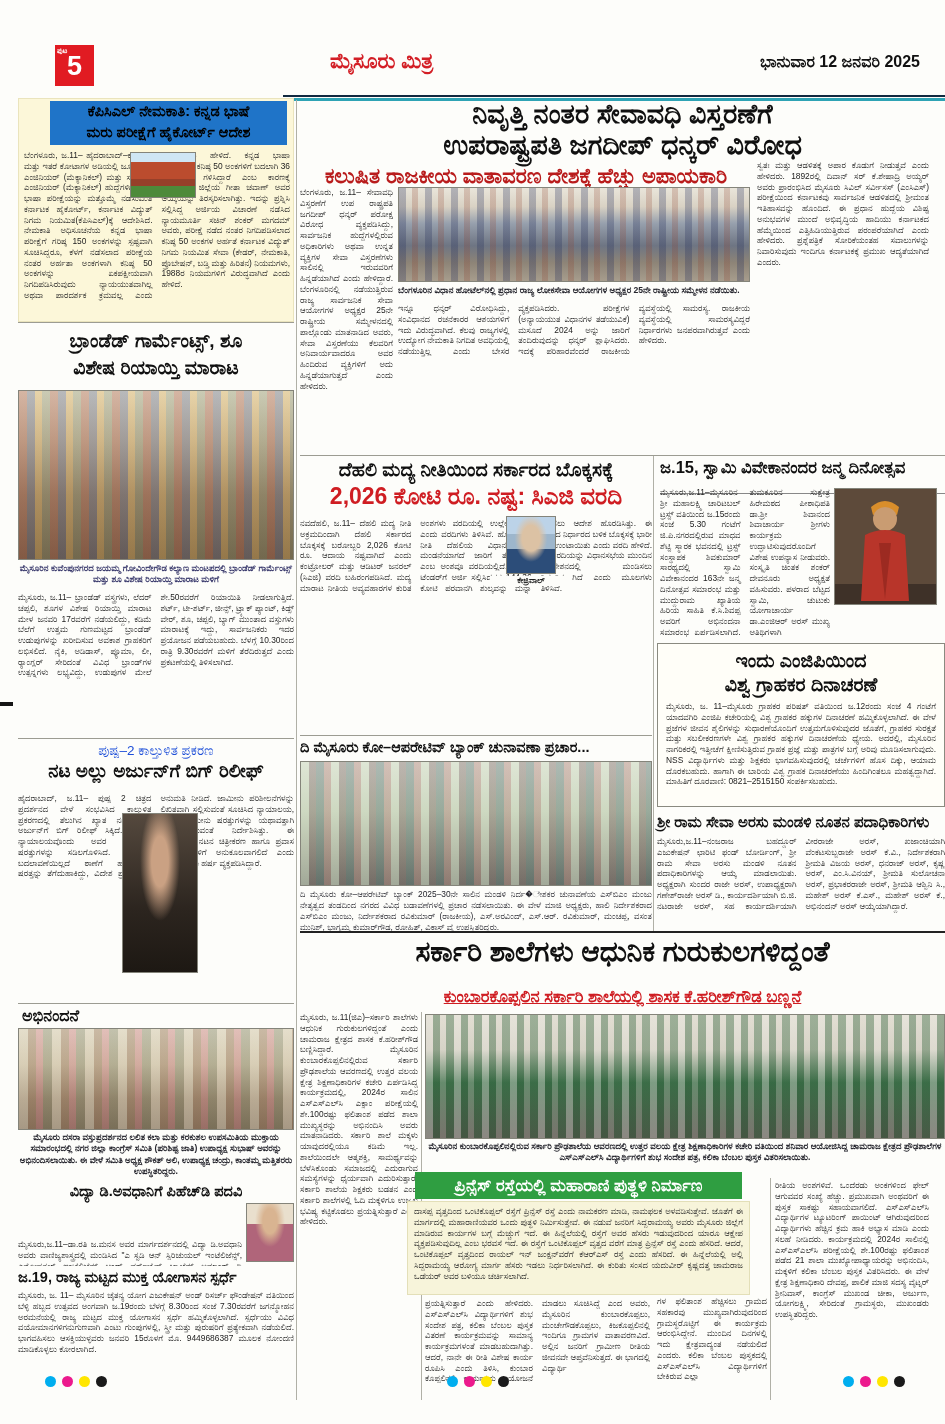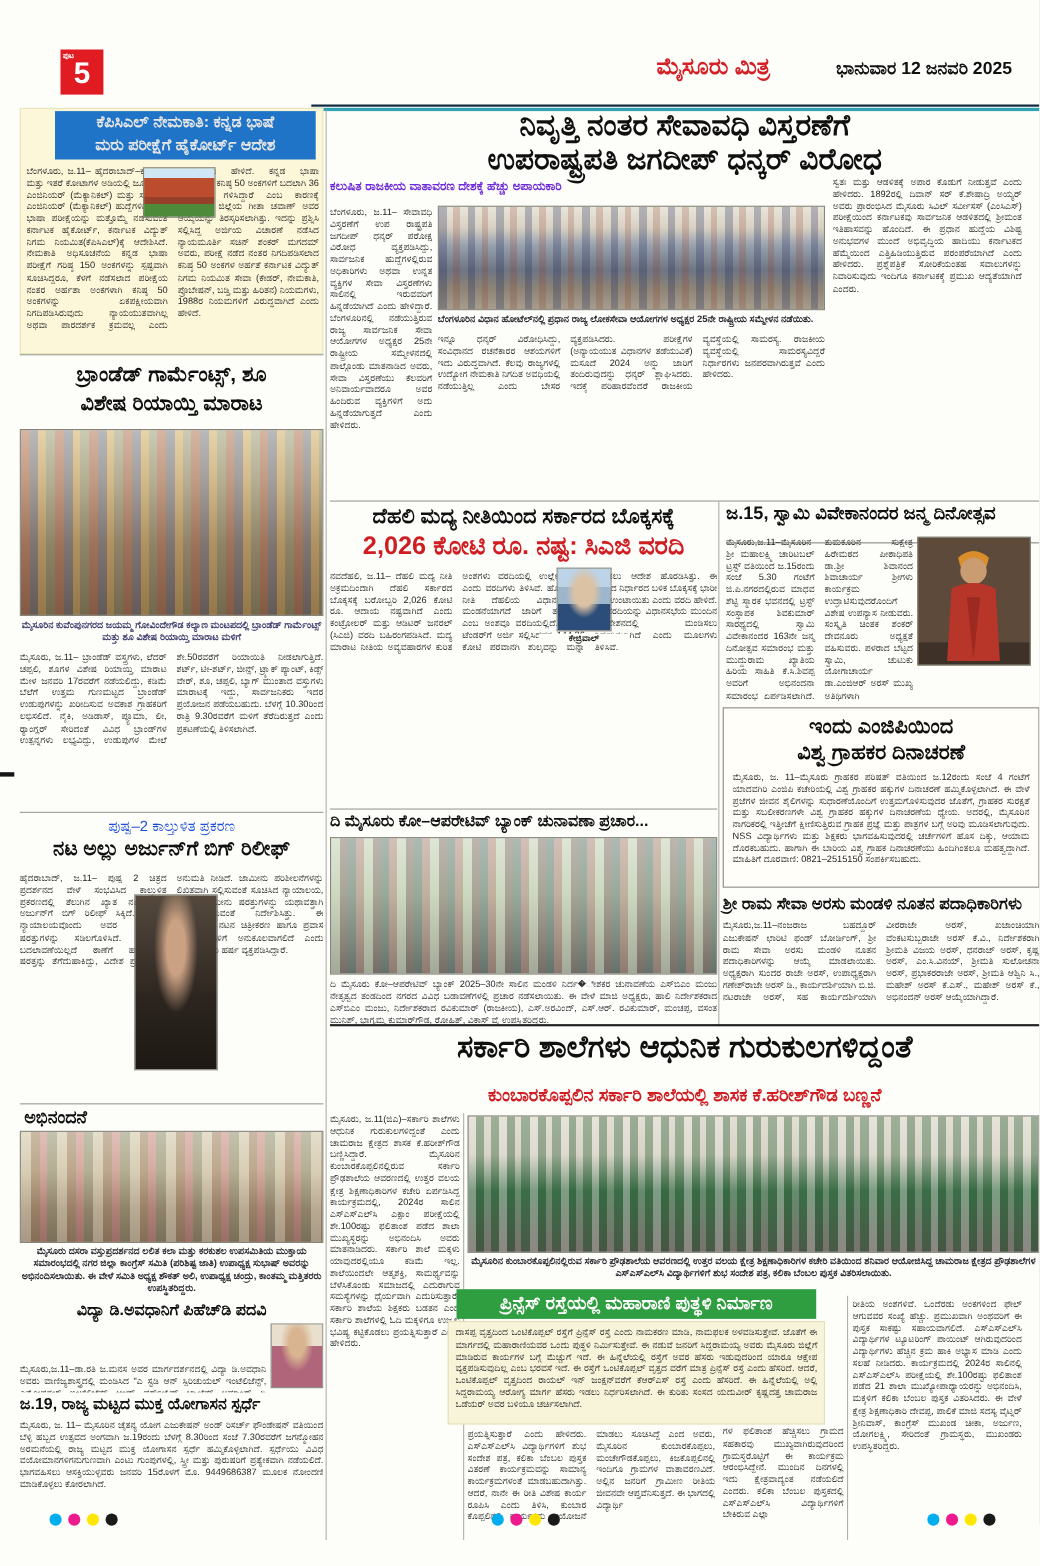--- a/index.html
+++ b/index.html
@@ -39,31 +39,31 @@
 </style>
 </head>
 <body>
 
 <div class="sheet">
 
   <div class="abs" style="left:55px;top:45px;width:39px;height:41px;background:#e11b22;">
     <div style="position:absolute;left:2px;top:2px;font-size:7px;font-weight:bold;color:#fff;">ಪುಟ</div>
     <div style="position:absolute;left:0;right:0;top:6px;text-align:center;font-size:27px;font-weight:bold;color:#fff;">5</div>
   </div>
-  <div class="abs" style="left:330px;top:49px;width:370px;text-align:right;font-weight:bold;font-size:21px;color:#d31f26;">ಮೈಸೂರು ಮಿತ್ರ</div>
+  <div class="abs" style="left:330px;top:49px;width:370px;text-align:left;font-weight:bold;font-size:21px;color:#d31f26;">ಮೈಸೂರು ಮಿತ್ರ</div>
   <div class="abs" style="left:640px;top:53px;width:280px;text-align:right;font-weight:bold;font-size:16px;color:#111;">ಭಾನುವಾರ 12 ಜನವರಿ 2025</div>
   <div class="abs" style="left:283px;top:95px;width:662px;">
     <div style="height:2px;background:#11293f;"></div>
     <div style="height:3px;background:#2fa3b4;margin-top:1px;"></div>
   </div>
   <div class="abs" style="left:0;top:702px;width:13px;height:4px;background:#151515;"></div>
   <div class="abs rule-v" style="left:296px;top:100px;height:1300px;"></div>
 
   <div class="abs" style="left:18px;top:98px;width:276px;height:224px;background:#fcf7d9;border:1px solid #eae4bd;"></div>
-  <div class="abs" style="left:50px;top:101px;width:237px;height:44px;background:#1f74c8;color:#e5e5e5;text-align:center;font-weight:bold;font-size:14.5px;line-height:21px;">
+  <div class="abs" style="left:50px;top:101px;width:237px;height:44px;background:#1f74c8;color:#000000;text-align:center;font-weight:bold;font-size:14.5px;line-height:21px;">
     <span>ಕೆಪಿಸಿಎಲ್ ನೇಮಕಾತಿ: ಕನ್ನಡ ಭಾಷೆ</span><br>
     <span>ಮರು ಪರೀಕ್ಷೆಗೆ ಹೈಕೋರ್ಟ್ ಆದೇಶ</span>
   </div>
   <div class="abs bodytxt cols2" style="left:24px;top:150px;width:266px;height:168px;">ಬೆಂಗಳೂರು, ಜ.11– ಹೈದರಾಬಾದ್–ಕರ್ನಾಟಕ ಮತ್ತು ಇತರೆ ಕೋಟಾಗಳ ಅಡಿಯಲ್ಲಿ ಜೂನಿಯರ್ ಎಂಜಿನಿಯರ್ (ಮೆಕ್ಯಾನಿಕಲ್) ಮತ್ತು ಸಹಾಯಕ ಎಂಜಿನಿಯರ್ (ಮೆಕ್ಯಾನಿಕಲ್) ಹುದ್ದೆಗಳಿಗೆ ಕನ್ನಡ ಭಾಷಾ ಪರೀಕ್ಷೆಯನ್ನು ಮತ್ತೊಮ್ಮೆ ನಡೆಸುವಂತೆ ಕರ್ನಾಟಕ ಹೈಕೋರ್ಟ್, ಕರ್ನಾಟಕ ವಿದ್ಯುತ್ ನಿಗಮ ನಿಯಮಿತ(ಕೆಪಿಸಿಎಲ್)ಕ್ಕೆ ಆದೇಶಿಸಿದೆ. ನೇಮಕಾತಿ ಅಧಿಸೂಚನೆಯ ಕನ್ನಡ ಭಾಷಾ ಪರೀಕ್ಷೆಗೆ ಗರಿಷ್ಠ 150 ಅಂಕಗಳನ್ನು ಸ್ಪಷ್ಟವಾಗಿ ಸೂಚಿಸಿದ್ದರೂ, ಕೆಳಗೆ ನಡೆಸಲಾದ ಪರೀಕ್ಷೆಯ ನಂತರ ಅರ್ಹತಾ ಅಂಕಗಳಾಗಿ ಕನಿಷ್ಠ 50 ಅಂಕಗಳನ್ನು ಏಕಪಕ್ಷೀಯವಾಗಿ ನಿಗದಿಪಡಿಸಿರುವುದು ನ್ಯಾಯಯುತವಾಗಿಲ್ಲ ಅಥವಾ ಪಾರದರ್ಶಕ ಕ್ರಮವಲ್ಲ ಎಂದು ನ್ಯಾಯಾಲಯ ಹೇಳಿದೆ. ಕನ್ನಡ ಭಾಷಾ ಪರೀಕ್ಷೆಯಲ್ಲಿ ಕನಿಷ್ಠ 50 ಅಂಕಗಳಿಗೆ ಬದಲಾಗಿ 36 ಅಂಕಗಳನ್ನು ಗಳಿಸಿದ್ದಾರೆ ಎಂಬ ಕಾರಣಕ್ಕೆ ವಿಜಯಪುರ ಜಿಲ್ಲೆಯ ಗೀತಾ ಚವಾಣ್ ಅವರ ಆಯ್ಕೆಯನ್ನು ತಿರಸ್ಕರಿಸಲಾಗಿತ್ತು. ಇದನ್ನು ಪ್ರಶ್ನಿಸಿ ಸಲ್ಲಿಸಿದ್ದ ಅರ್ಜಿಯ ವಿಚಾರಣೆ ನಡೆಸಿದ ನ್ಯಾಯಮೂರ್ತಿ ಸಚಿನ್ ಶಂಕರ್ ಮಗದಮ್ ಅವರು, ಪರೀಕ್ಷೆ ನಡೆದ ನಂತರ ನಿಗದಿಪಡಿಸಲಾದ ಕನಿಷ್ಠ 50 ಅಂಕಗಳ ಅರ್ಹತೆ ಕರ್ನಾಟಕ ವಿದ್ಯುತ್ ನಿಗಮ ನಿಯಮಿತ ಸೇವಾ (ಕೇಡರ್, ನೇಮಕಾತಿ, ಪ್ರೊಬೇಷನ್, ಬಡ್ತಿ ಮತ್ತು ಹಿರಿತನ) ನಿಯಮಗಳು, 1988ರ ನಿಯಮಗಳಿಗೆ ವಿರುದ್ಧವಾಗಿದೆ ಎಂದು ಹೇಳಿದೆ.</div>
   <div class="abs photo ph-building" style="left:130px;top:152px;width:66px;height:46px;"></div>
 
   <div class="abs rule-h" style="left:18px;top:322px;width:276px;"></div>
   <div class="abs kn-head" style="left:18px;top:327px;width:276px;text-align:center;font-size:19px;line-height:27px;">
     <span>ಬ್ರಾಂಡೆಡ್ ಗಾರ್ಮೆಂಟ್ಸ್, ಶೂ</span><br>
     <span>ವಿಶೇಷ ರಿಯಾಯ್ತಿ ಮಾರಾಟ</span>
@@ -95,21 +95,21 @@
     <span class="dot" style="background:#00aeef;"></span>
     <span class="dot" style="background:#ec1a8d;"></span>
     <span class="dot" style="background:#ffe600;"></span>
     <span class="dot" style="background:#1a1a1a;"></span>
   </div>
 
   <div class="abs kn-head" style="left:300px;top:99px;width:645px;text-align:center;font-size:27px;line-height:31px;">
     <span>ನಿವೃತ್ತಿ ನಂತರ ಸೇವಾವಧಿ ವಿಸ್ತರಣೆಗೆ</span><br>
     <span>ಉಪರಾಷ್ಟ್ರಪತಿ ಜಗದೀಪ್ ಧನ್ಕರ್ ವಿರೋಧ</span>
   </div>
-  <div class="abs" style="left:300px;top:164px;width:452px;text-align:left;font-weight:bold;font-size:11px;color:#6d28d9;">ಕಲುಷಿತ ರಾಜಕೀಯ ವಾತಾವರಣ ದೇಶಕ್ಕೆ ಹೆಚ್ಚು ಅಪಾಯಕಾರಿ</div>
+  <div class="abs" style="left:300px;top:164px;width:452px;text-align:center;font-weight:bold;font-size:21px;color:#b91c1c;">ಕಲುಷಿತ ರಾಜಕೀಯ ವಾತಾವರಣ ದೇಶಕ್ಕೆ ಹೆಚ್ಚು ಅಪಾಯಕಾರಿ</div>
   <div class="abs bodytxt" style="left:300px;top:187px;width:93px;height:266px;">ಬೆಂಗಳೂರು, ಜ.11– ಸೇವಾವಧಿ ವಿಸ್ತರಣೆಗೆ ಉಪ ರಾಷ್ಟ್ರಪತಿ ಜಗದೀಪ್ ಧನ್ಕರ್ ಪರೋಕ್ಷ ವಿರೋಧ ವ್ಯಕ್ತಪಡಿಸಿದ್ದು, ಸಾರ್ವಜನಿಕ ಹುದ್ದೆಗಳಲ್ಲಿರುವ ಅಧಿಕಾರಿಗಳು ಅಥವಾ ಉನ್ನತ ವ್ಯಕ್ತಿಗಳ ಸೇವಾ ವಿಸ್ತರಣೆಗಳು ಸಾಲಿನಲ್ಲಿ ಇರುವವರಿಗೆ ಹಿನ್ನಡೆಯಾಗಿದೆ ಎಂದು ಹೇಳಿದ್ದಾರೆ. ಬೆಂಗಳೂರಿನಲ್ಲಿ ನಡೆಯುತ್ತಿರುವ ರಾಜ್ಯ ಸಾರ್ವಜನಿಕ ಸೇವಾ ಆಯೋಗಗಳ ಅಧ್ಯಕ್ಷರ 25ನೇ ರಾಷ್ಟ್ರೀಯ ಸಮ್ಮೇಳನದಲ್ಲಿ ಪಾಲ್ಗೊಂಡು ಮಾತನಾಡಿದ ಅವರು, ಸೇವಾ ವಿಸ್ತರಣೆಯು ಕೆಲವರಿಗೆ ಅನಿವಾರ್ಯವಾದರೂ ಅವರ ಹಿಂದಿರುವ ವ್ಯಕ್ತಿಗಳಿಗೆ ಅದು ಹಿನ್ನಡೆಯಾಗುತ್ತದೆ ಎಂದು ಹೇಳಿದರು.</div>
   <div class="abs photo ph-conference" style="left:398px;top:187px;width:352px;height:95px;"></div>
   <div class="abs caption" style="left:398px;top:285px;width:352px;height:14px;">ಬೆಂಗಳೂರಿನ ವಿಧಾನ ಹೋಟೆಲ್‌ನಲ್ಲಿ ಪ್ರಧಾನ ರಾಜ್ಯ ಲೋಕಸೇವಾ ಆಯೋಗಗಳ ಅಧ್ಯಕ್ಷರ 25ನೇ ರಾಷ್ಟ್ರೀಯ ಸಮ್ಮೇಳನ ನಡೆಯಿತು.</div>
   <div class="abs bodytxt cols3" style="left:398px;top:303px;width:352px;height:150px;">ಇನ್ನೂ ಧನ್ಕರ್ ವಿರೋಧಿಸಿದ್ದು, ಸಂವಿಧಾನದ ರಚನೆಕಾರರ ಆಶಯಗಳಿಗೆ ಇದು ವಿರುದ್ಧವಾಗಿದೆ. ಕೆಲವು ರಾಜ್ಯಗಳಲ್ಲಿ ಉದ್ಯೋಗ ನೇಮಕಾತಿ ನಿಗದಿತ ಅವಧಿಯಲ್ಲಿ ನಡೆಯುತ್ತಿಲ್ಲ ಎಂದು ಬೇಸರ ವ್ಯಕ್ತಪಡಿಸಿದರು. ಪರೀಕ್ಷೆಗಳ (ಅನ್ಯಾಯಯುತ ವಿಧಾನಗಳ ತಡೆಯುವಿಕೆ) ಮಸೂದೆ 2024 ಅನ್ನು ಜಾರಿಗೆ ತಂದಿರುವುದನ್ನು ಧನ್ಕರ್ ಶ್ಲಾಘಿಸಿದರು. ಇದಕ್ಕೆ ಪರಿಹಾರವೆಂದರೆ ರಾಜಕೀಯ ವ್ಯವಸ್ಥೆಯಲ್ಲಿ ಸಾಮರಸ್ಯ. ರಾಜಕೀಯ ವ್ಯವಸ್ಥೆಯಲ್ಲಿ ಸಾಮರಸ್ಯವಿದ್ದರೆ ನಿರ್ಧಾರಗಳು ಜನಪರವಾಗಿರುತ್ತವೆ ಎಂದು ಹೇಳಿದರು.</div>
   <div class="abs bodytxt" style="left:757px;top:160px;width:172px;height:293px;">ಸ್ವತಃ ಮತ್ತು ಆಡಳಿತಕ್ಕೆ ಅಪಾರ ಕೊಡುಗೆ ನೀಡುತ್ತವೆ ಎಂದು ಹೇಳಿದರು. 1892ರಲ್ಲಿ ದಿವಾನ್ ಸರ್ ಕೆ.ಶೇಷಾದ್ರಿ ಅಯ್ಯರ್ ಅವರು ಪ್ರಾರಂಭಿಸಿದ ಮೈಸೂರು ಸಿವಿಲ್ ಸರ್ವೀಸಸ್ (ಎಂಸಿಎಸ್) ಪರೀಕ್ಷೆಯಿಂದ ಕರ್ನಾಟಕವು ಸಾರ್ವಜನಿಕ ಆಡಳಿತದಲ್ಲಿ ಶ್ರೀಮಂತ ಇತಿಹಾಸವನ್ನು ಹೊಂದಿದೆ. ಈ ಪ್ರಧಾನ ಹುದ್ದೆಯ ವಿಶಿಷ್ಟ ಅನುಭವಗಳ ಮುಂದೆ ಅಭಿವೃದ್ಧಿಯ ಹಾದಿಯು ಕರ್ನಾಟಕದ ಹೆಮ್ಮೆಯಿಂದ ಎತ್ತಿಹಿಡಿಯುತ್ತಿರುವ ಪರಂಪರೆಯಾಗಿದೆ ಎಂದು ಹೇಳಿದರು. ಪ್ರಶ್ನೆಪತ್ರಿಕೆ ಸೋರಿಕೆಯಂತಹ ಸವಾಲುಗಳನ್ನು ನಿವಾರಿಸುವುದು ಇಂದಿಗೂ ಕರ್ನಾಟಕಕ್ಕೆ ಪ್ರಮುಖ ಆದ್ಯತೆಯಾಗಿದೆ ಎಂದರು.</div>
   <div class="abs rule-h" style="left:300px;top:455px;width:645px;"></div>
 
   <div class="abs kn-head" style="left:300px;top:459px;width:352px;text-align:center;font-size:19px;">ದೆಹಲಿ ಮದ್ಯ ನೀತಿಯಿಂದ ಸರ್ಕಾರದ ಬೊಕ್ಕಸಕ್ಕೆ</div>
   <div class="abs kn-head red" style="left:300px;top:483px;width:352px;text-align:center;font-size:23px;">2,026 ಕೋಟಿ ರೂ. ನಷ್ಟ: ಸಿಎಜಿ ವರದಿ</div>
   <div class="abs bodytxt cols3" style="left:300px;top:518px;width:352px;height:214px;">ನವದೆಹಲಿ, ಜ.11– ದೆಹಲಿ ಮದ್ಯ ನೀತಿ ಅಕ್ರಮದಿಂದಾಗಿ ದೆಹಲಿ ಸರ್ಕಾರದ ಬೊಕ್ಕಸಕ್ಕೆ ಬರೋಬ್ಬರಿ 2,026 ಕೋಟಿ ರೂ. ಆದಾಯ ನಷ್ಟವಾಗಿದೆ ಎಂದು ಕಂಟ್ರೋಲರ್ ಮತ್ತು ಆಡಿಟರ್ ಜನರಲ್ (ಸಿಎಜಿ) ವರದಿ ಬಹಿರಂಗಪಡಿಸಿದೆ. ಮದ್ಯ ಮಾರಾಟ ನೀತಿಯ ಅವ್ಯವಹಾರಗಳ ಕುರಿತ ಅಂಶಗಳು ವರದಿಯಲ್ಲಿ ಉಲ್ಲೇಖವಾಗಿದೆ ಎಂದು ವರದಿಗಳು ತಿಳಿಸಿವೆ. ಹೊಸ ಮದ್ಯ ನೀತಿ ದೆಹಲಿಯ ವಿಧಾನಸಭೆಯಲ್ಲಿ ಮಂಡನೆಯಾಗದೆ ಜಾರಿಗೆ ತರಲಾಗಿತ್ತು ಎಂಬ ಅಂಶವೂ ವರದಿಯಲ್ಲಿದೆ. ದಂಗಡಿ ಟೆಂಡರ್‌ಗೆ ಅರ್ಜಿ ಸಲ್ಲಿಸಿದವರ 144.36 ಕೋಟಿ ಪರವಾನಗಿ ಶುಲ್ಕವನ್ನು ಮನ್ನಾ ಮಾಡಲು ಆದೇಶ ಹೊರಡಿಸಿತ್ತು. ಈ ಮಧ್ಯದ ನಿರ್ಧಾರದ ಬಳಿಕ ಬೊಕ್ಕಸಕ್ಕೆ ಭಾರೀ ನಷ್ಟ ಉಂಟಾಯಿತು ಎಂದು ವರದಿ ಹೇಳಿದೆ. ಈ ವರದಿಯನ್ನು ವಿಧಾನಸಭೆಯ ಮುಂದಿನ ಅಧಿವೇಶನದಲ್ಲಿ ಮಂಡಿಸಲು ನಿರ್ಧರಿಸಲಾಗಿದೆ ಎಂದು ಮೂಲಗಳು ತಿಳಿಸಿವೆ.</div>
@@ -140,21 +140,21 @@
       <span>ಇಂದು ಎಂಜಿಪಿಯಿಂದ</span><br>
       <span>ವಿಶ್ವ ಗ್ರಾಹಕರ ದಿನಾಚರಣೆ</span>
     </div>
     <div class="bodytxt" style="padding:4px 8px;height:100px;">ಮೈಸೂರು, ಜ. 11–ಮೈಸೂರು ಗ್ರಾಹಕರ ಪರಿಷತ್ ವತಿಯಿಂದ ಜ.12ರಂದು ಸಂಜೆ 4 ಗಂಟೆಗೆ ಯಾದವಗಿರಿ ಎಂಜಿಪಿ ಕಚೇರಿಯಲ್ಲಿ ವಿಶ್ವ ಗ್ರಾಹಕರ ಹಕ್ಕುಗಳ ದಿನಾಚರಣೆ ಹಮ್ಮಿಕೊಳ್ಳಲಾಗಿದೆ. ಈ ವೇಳೆ ಪ್ರಜೆಗಳ ಜೀವನ ಶೈಲಿಗಳನ್ನು ಸುಧಾರಣೆಯೊಂದಿಗೆ ಉತ್ತಮಗೊಳಿಸುವುದರ ಜೊತೆಗೆ, ಗ್ರಾಹಕರ ಸುರಕ್ಷತೆ ಮತ್ತು ಸಬಲೀಕರಣಗಳೇ ವಿಶ್ವ ಗ್ರಾಹಕರ ಹಕ್ಕುಗಳ ದಿನಾಚರಣೆಯ ಧ್ಯೇಯ. ಅದರಲ್ಲಿ, ಮೈಸೂರಿನ ನಾಗರಿಕರಲ್ಲಿ ಇತ್ತೀಚೆಗೆ ಕ್ಷೀಣಿಸುತ್ತಿರುವ ಗ್ರಾಹಕ ಪ್ರಜ್ಞೆ ಮತ್ತು ಪಾತ್ರಗಳ ಬಗ್ಗೆ ಅರಿವು ಮೂಡಿಸಲಾಗುವುದು. NSS ವಿದ್ಯಾರ್ಥಿಗಳು ಮತ್ತು ಶಿಕ್ಷಕರು ಭಾಗವಹಿಸುವುದರಲ್ಲಿ ಚರ್ಚೆಗಳಿಗೆ ಹೊಸ ದಿಕ್ಕು, ಆಯಾಮ ದೊರಕಬಹುದು. ಹಾಗಾಗಿ ಈ ಬಾರಿಯ ವಿಶ್ವ ಗ್ರಾಹಕ ದಿನಾಚರಣೆಯು ಹಿಂದಿಗಿಂತಲೂ ಮಹತ್ವದ್ದಾಗಿದೆ. ಮಾಹಿತಿಗೆ ದೂರವಾಣಿ: 0821–2515150 ಸಂಪರ್ಕಿಸಬಹುದು.</div>
   </div>
   <div class="abs kn-head" style="left:657px;top:813px;width:288px;font-size:15px;">ಶ್ರೀ ರಾಮ ಸೇವಾ ಅರಸು ಮಂಡಳಿ ನೂತನ ಪದಾಧಿಕಾರಿಗಳು</div>
   <div class="abs bodytxt cols2" style="left:657px;top:836px;width:288px;height:95px;">ಮೈಸೂರು,ಜ.11–ನಂಜರಾಜ ಬಹದ್ದೂರ್ ಎಜುಕೇಷನ್ ಛಾರಿಟಿ ಫಂಡ್ ಬೋರ್ಡಿಂಗ್, ಶ್ರೀ ರಾಮ ಸೇವಾ ಅರಸು ಮಂಡಳಿ ನೂತನ ಪದಾಧಿಕಾರಿಗಳನ್ನು ಆಯ್ಕೆ ಮಾಡಲಾಯಿತು. ಅಧ್ಯಕ್ಷರಾಗಿ ಸುಂದರ ರಾಜೇ ಅರಸ್, ಉಪಾಧ್ಯಕ್ಷರಾಗಿ ಗಣೇಶ್‌ರಾಜೇ ಅರಸ್ ಡಿ., ಕಾರ್ಯದರ್ಶಿಯಾಗಿ ಬಿ.ಜಿ. ನಟರಾಜೇ ಅರಸ್, ಸಹ ಕಾರ್ಯದರ್ಶಿಯಾಗಿ ವೀರರಾಜೇ ಅರಸ್, ಖಜಾಂಚಿಯಾಗಿ ವೆಂಕಟಸುಬ್ಬರಾಜೇ ಅರಸ್ ಕೆ.ವಿ., ನಿರ್ದೇಶಕರಾಗಿ ಶ್ರೀಮತಿ ವಿಜಯ ಅರಸ್, ಧನರಾಜ್ ಅರಸ್, ಕೃಷ್ಣ ಅರಸ್, ಎಂ.ಸಿ.ವಿನಯ್, ಶ್ರೀಮತಿ ಸುಲೋಚನಾ ಅರಸ್, ಪ್ರಭಾಕರರಾಜೇ ಅರಸ್, ಶ್ರೀಮತಿ ಆಶ್ವಿನಿ ಸಿ., ಮಹೇಶ್ ಅರಸ್ ಕೆ.ಎಸ್., ಮಹೇಶ್ ಅರಸ್ ಕೆ., ಅಭಿನಂದನ್ ಅರಸ್ ಆಯ್ಕೆಯಾಗಿದ್ದಾರೆ.</div>
 
   <div class="abs" style="left:300px;top:931px;width:645px;height:2px;background:#222;"></div>
   <div class="abs kn-head" style="left:300px;top:936px;width:645px;text-align:center;font-size:28px;">ಸರ್ಕಾರಿ ಶಾಲೆಗಳು ಆಧುನಿಕ ಗುರುಕುಲಗಳಿದ್ದಂತೆ</div>
-  <div class="abs" style="left:300px;top:987px;width:645px;text-align:center;font-weight:bold;font-size:16.5px;color:#cf1d22;">ಕುಂಬಾರಕೊಪ್ಪಲಿನ ಸರ್ಕಾರಿ ಶಾಲೆಯಲ್ಲಿ ಶಾಸಕ ಕೆ.ಹರೀಶ್‌ಗೌಡ ಬಣ್ಣನೆ</div>
+  <div class="abs" style="left:300px;top:987px;width:645px;text-align:center;font-weight:bold;font-size:16.5px;color:#cf1d22;text-decoration:underline;">ಕುಂಬಾರಕೊಪ್ಪಲಿನ ಸರ್ಕಾರಿ ಶಾಲೆಯಲ್ಲಿ ಶಾಸಕ ಕೆ.ಹರೀಶ್‌ಗೌಡ ಬಣ್ಣನೆ</div>
   <div class="abs rule-v" style="left:421px;top:1012px;height:388px;"></div>
   <div class="abs bodytxt" style="left:300px;top:1012px;width:118px;height:390px;">ಮೈಸೂರು, ಜ.11(ಜಿಎ)–ಸರ್ಕಾರಿ ಶಾಲೆಗಳು ಆಧುನಿಕ ಗುರುಕುಲಗಳಿದ್ದಂತೆ ಎಂದು ಚಾಮರಾಜ ಕ್ಷೇತ್ರದ ಶಾಸಕ ಕೆ.ಹರೀಶ್‌ಗೌಡ ಬಣ್ಣಿಸಿದ್ದಾರೆ. ಮೈಸೂರಿನ ಕುಂಬಾರಕೊಪ್ಪಲಿನಲ್ಲಿರುವ ಸರ್ಕಾರಿ ಪ್ರೌಢಶಾಲೆಯ ಆವರಣದಲ್ಲಿ ಉತ್ತರ ವಲಯ ಕ್ಷೇತ್ರ ಶಿಕ್ಷಣಾಧಿಕಾರಿಗಳ ಕಚೇರಿ ಏರ್ಪಡಿಸಿದ್ದ ಕಾರ್ಯಕ್ರಮದಲ್ಲಿ, 2024ರ ಸಾಲಿನ ಎಸ್‌ಎಸ್‌ಎಲ್‌ಸಿ ಎಕ್ಸಾಂ ಪರೀಕ್ಷೆಯಲ್ಲಿ ಶೇ.100ರಷ್ಟು ಫಲಿತಾಂಶ ಪಡೆದ ಶಾಲಾ ಮುಖ್ಯಸ್ಥರನ್ನು ಅಭಿನಂದಿಸಿ ಅವರು ಮಾತನಾಡಿದರು. ಸರ್ಕಾರಿ ಶಾಲೆ ಮಕ್ಕಳು ಯಾವುದರಲ್ಲಿಯೂ ಕಡಿಮೆ ಇಲ್ಲ. ಶಾಲೆಯಿಂದಲೇ ಆತ್ಮಶಕ್ತಿ, ಸಾಮರ್ಥ್ಯವನ್ನು ಬೆಳೆಸಿಕೊಂಡು ಸಮಾಜದಲ್ಲಿ ಎದುರಾಗುವ ಸಮಸ್ಯೆಗಳನ್ನು ಧೈರ್ಯವಾಗಿ ಎದುರಿಸುತ್ತಾರೆ. ಸರ್ಕಾರಿ ಶಾಲೆಯ ಶಿಕ್ಷಕರು ಬಡತನ ಎಂದ ಸರ್ಕಾರಿ ಶಾಲೆಗಳಲ್ಲಿ ಓದಿ ಮಕ್ಕಳಿಗೂ ಉಜ್ವಲ ಭವಿಷ್ಯ ಕಟ್ಟಿಕೊಡಲು ಪ್ರಯತ್ನಿಸುತ್ತಾರೆ ಎಂದು ಹೇಳಿದರು.</div>
   <div class="abs photo ph-school" style="left:425px;top:1014px;width:520px;height:125px;"></div>
   <div class="abs caption" style="left:425px;top:1141px;width:520px;height:28px;text-align:center;">ಮೈಸೂರಿನ ಕುಂಬಾರಕೊಪ್ಪಲಿನಲ್ಲಿರುವ ಸರ್ಕಾರಿ ಪ್ರೌಢಶಾಲೆಯ ಆವರಣದಲ್ಲಿ ಉತ್ತರ ವಲಯ ಕ್ಷೇತ್ರ ಶಿಕ್ಷಣಾಧಿಕಾರಿಗಳ ಕಚೇರಿ ವತಿಯಿಂದ ಶನಿವಾರ ಆಯೋಜಿಸಿದ್ದ ಚಾಮರಾಜ ಕ್ಷೇತ್ರದ ಪ್ರೌಢಶಾಲೆಗಳ ಎಸ್‌ಎಸ್‌ಎಲ್‌ಸಿ ವಿದ್ಯಾರ್ಥಿಗಳಿಗೆ ಶುಭ ಸಂದೇಶ ಪತ್ರ, ಕಲಿಕಾ ಬೆಂಬಲ ಪುಸ್ತಕ ವಿತರಿಸಲಾಯಿತು.</div>
 
   <div class="abs" style="left:407px;top:1172px;width:343px;">
     <div style="margin:0 8px;height:27px;background:#2f9e41;color:#fff;text-align:center;font-weight:bold;font-size:16.5px;line-height:27px;">ಪ್ರಿನ್ಸೆಸ್ ರಸ್ತೆಯಲ್ಲಿ ಮಹಾರಾಣಿ ಪುತ್ಥಳಿ ನಿರ್ಮಾಣ</div>
     <div class="bodytxt" style="background:#f7f4da;border:1px solid #e3dfb8;padding:4px 6px;height:84px;margin-top:2px;">ದಾಸಪ್ಪ ವೃತ್ತದಿಂದ ಒಂಟಿಕೊಪ್ಪಲ್ ರಸ್ತೆಗೆ ಪ್ರಿನ್ಸೆಸ್ ರಸ್ತೆ ಎಂದು ನಾಮಕರಣ ಮಾಡಿ, ನಾಮಫಲಕ ಅಳವಡಿಸುತ್ತೇವೆ. ಜೊತೆಗೆ ಈ ಮಾರ್ಗದಲ್ಲಿ ಮಹಾರಾಣಿಯವರ ಒಂದು ಪುತ್ಥಳಿ ನಿರ್ಮಿಸುತ್ತೇವೆ. ಈ ನಡುವೆ ಜನರಿಗೆ ಸಿದ್ದರಾಮಯ್ಯ ಅವರು ಮೈಸೂರು ಜಿಲ್ಲೆಗೆ ಮಾಡಿರುವ ಕಾರ್ಯಗಳ ಬಗ್ಗೆ ಮೆಚ್ಚುಗೆ ಇದೆ. ಈ ಹಿನ್ನೆಲೆಯಲ್ಲಿ ರಸ್ತೆಗೆ ಅವರ ಹೆಸರು ಇಡುವುದರಿಂದ ಯಾರೂ ಆಕ್ಷೇಪ ವ್ಯಕ್ತಪಡಿಸುವುದಿಲ್ಲ ಎಂಬ ಭರವಸೆ ಇದೆ. ಈ ರಸ್ತೆಗೆ ಒಂಟಿಕೊಪ್ಪಲ್ ವೃತ್ತದ ವರೆಗೆ ಮಾತ್ರ ಪ್ರಿನ್ಸೆಸ್ ರಸ್ತೆ ಎಂದು ಹೆಸರಿದೆ. ಆದರೆ, ಒಂಟಿಕೊಪ್ಪಲ್ ವೃತ್ತದಿಂದ ರಾಯಲ್ ಇನ್ ಜಂಕ್ಷನ್‌ವರೆಗೆ ಕೆಆರ್‌ಎಸ್ ರಸ್ತೆ ಎಂದು ಹೆಸರಿದೆ. ಈ ಹಿನ್ನೆಲೆಯಲ್ಲಿ ಅಲ್ಲಿ ಸಿದ್ದರಾಮಯ್ಯ ಆರೋಗ್ಯ ಮಾರ್ಗ ಹೆಸರು ಇಡಲು ನಿರ್ಧರಿಸಲಾಗಿದೆ. ಈ ಕುರಿತು ಸಂಸದ ಯದುವೀರ್ ಕೃಷ್ಣದತ್ತ ಚಾಮರಾಜ ಒಡೆಯರ್ ಅವರ ಬಳಿಯೂ ಚರ್ಚಿಸಲಾಗಿದೆ.</div>
   </div>
 

